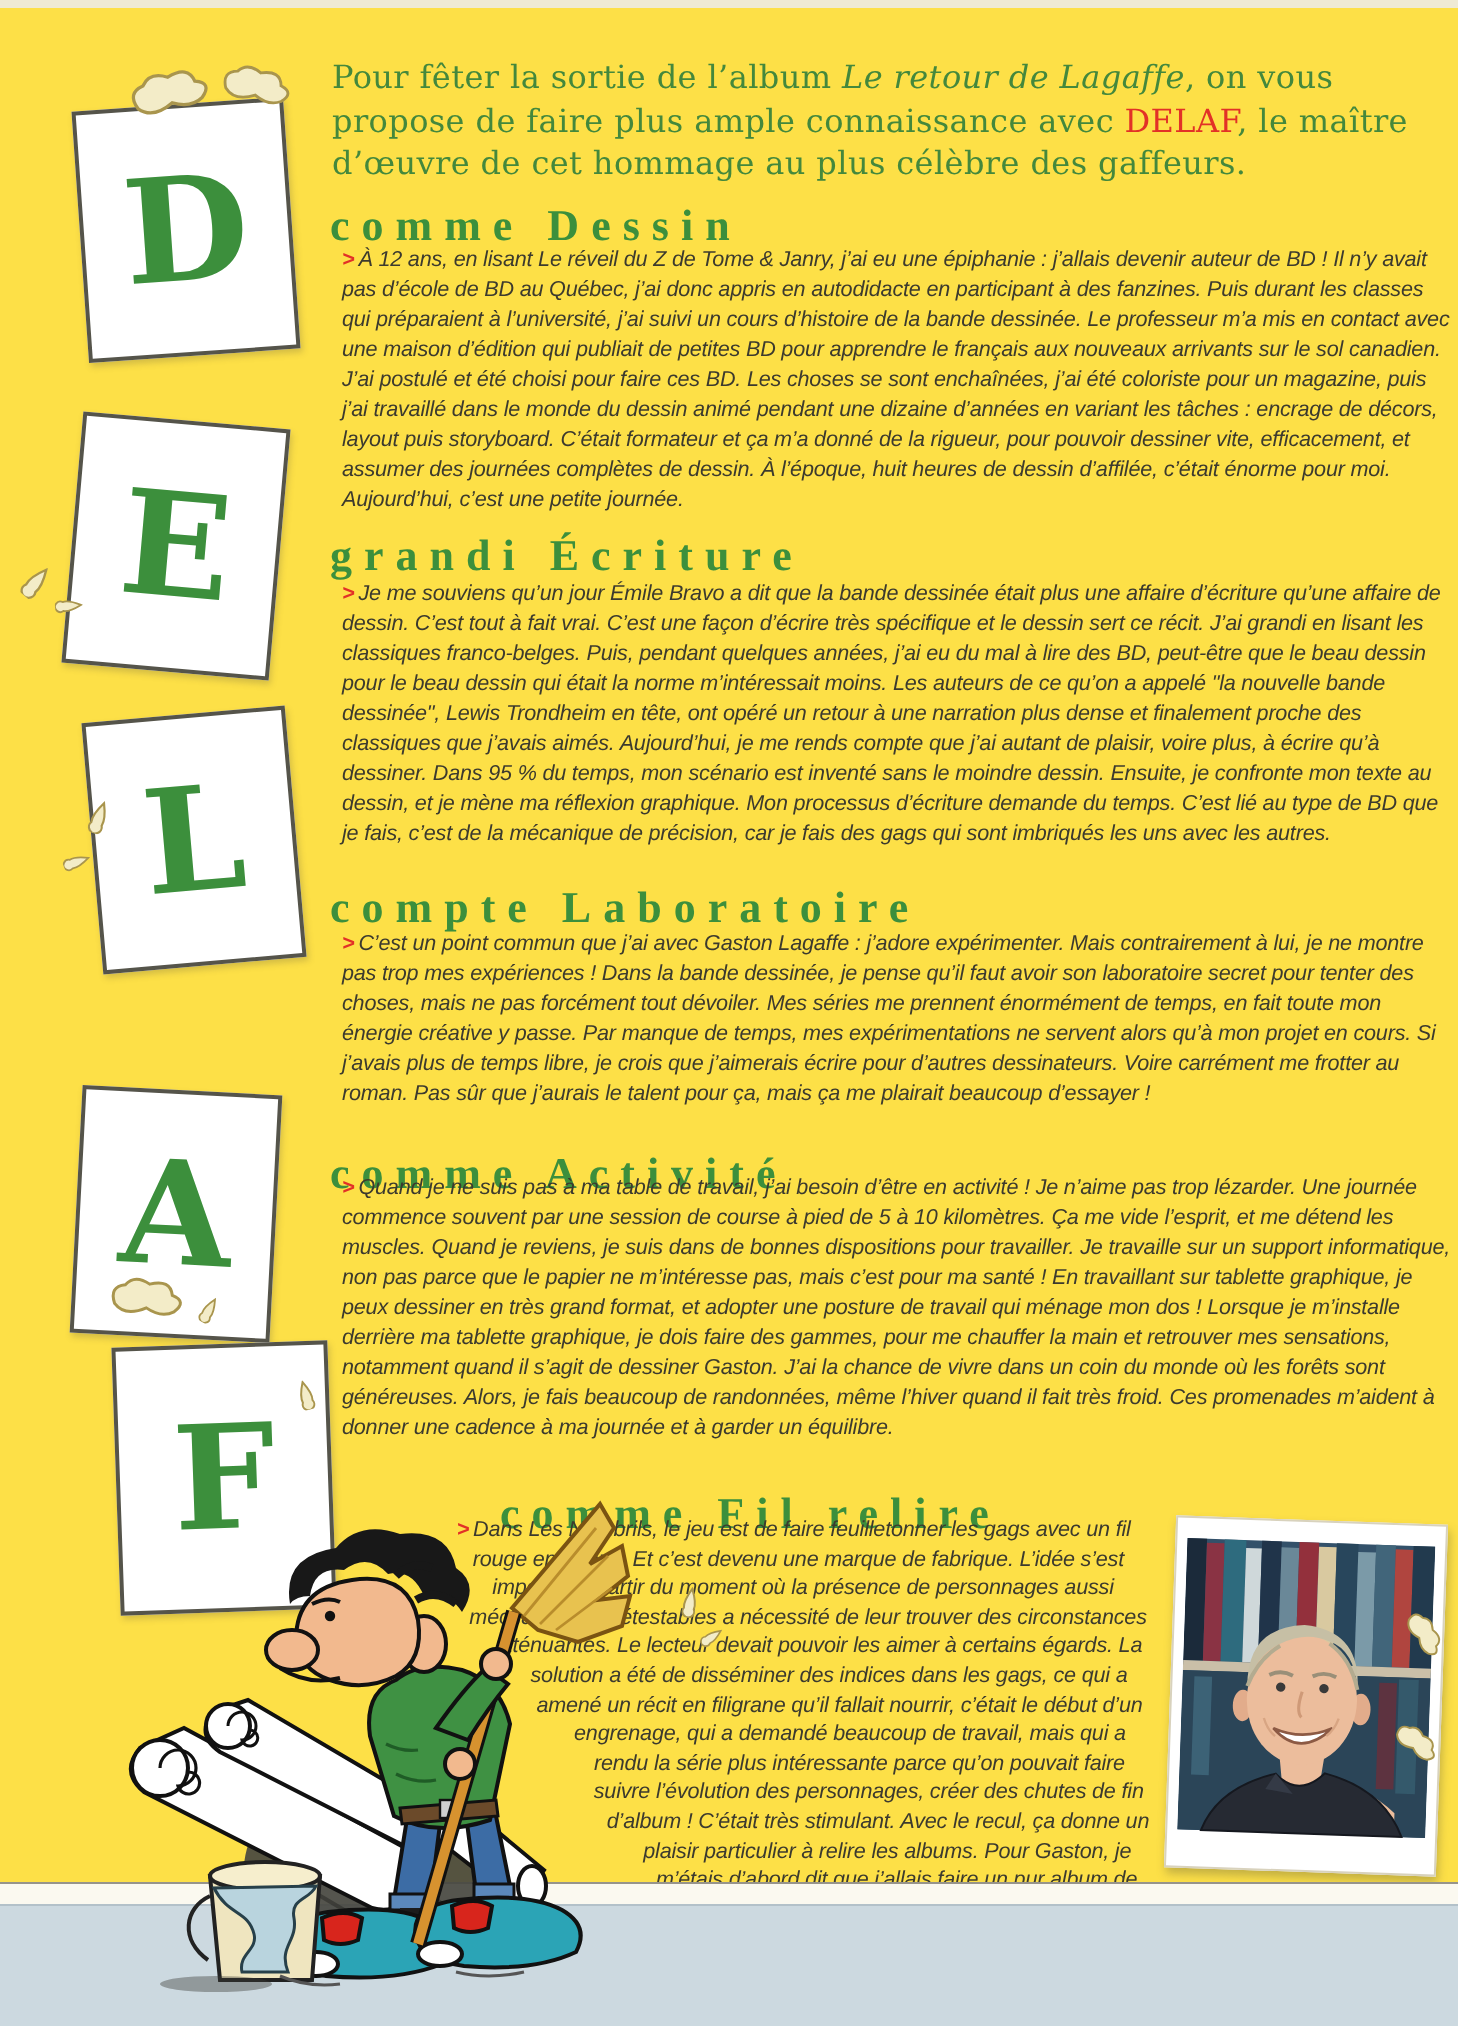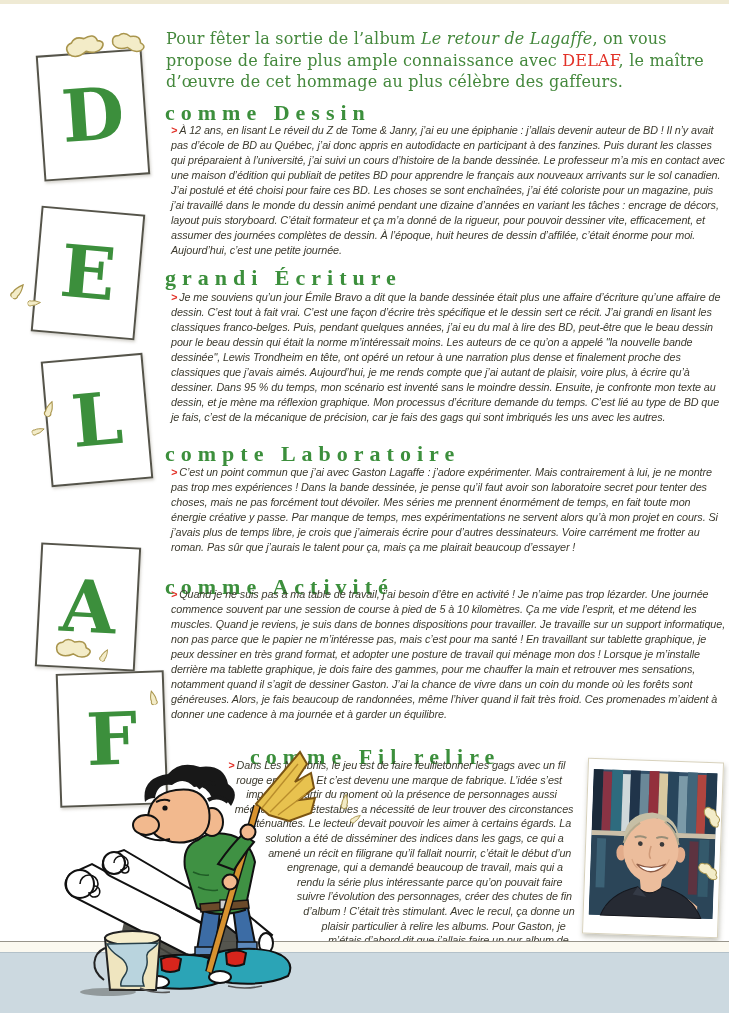--- a/index.html
+++ b/index.html
@@ -1,18 +1,18 @@
 <!DOCTYPE html>
 <html><head>
 <meta charset="utf-8">
 <style>
   html,body{margin:0;padding:0;background:#e9e6d6;}
   #page{
     position:relative;width:729px;height:1013px;overflow:hidden;
-    background:#ffffff;
+    background:#fde047;
     font-family:"Liberation Sans", sans-serif;
   }
   .top-edge{position:absolute;left:0;top:0;width:729px;height:4px;background:#efead4;}
 
   
   .intro{
     position:absolute;left:166px;top:12px;width:560px;
     font-family:"DejaVu Serif", serif;
     font-size:16px;line-height:21.5px;color:#44883c;letter-spacing:.2px;
   }

